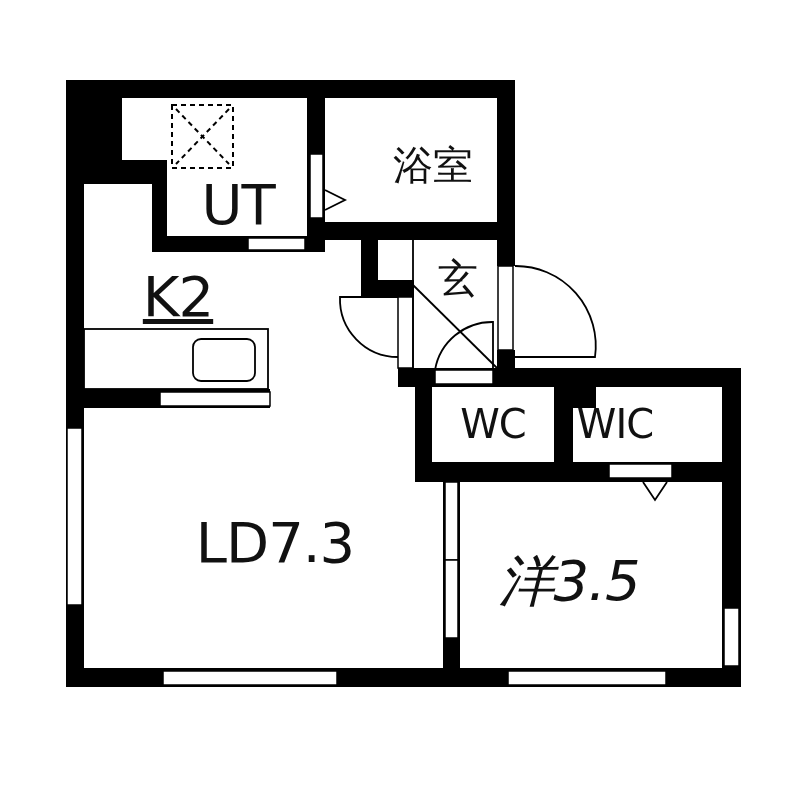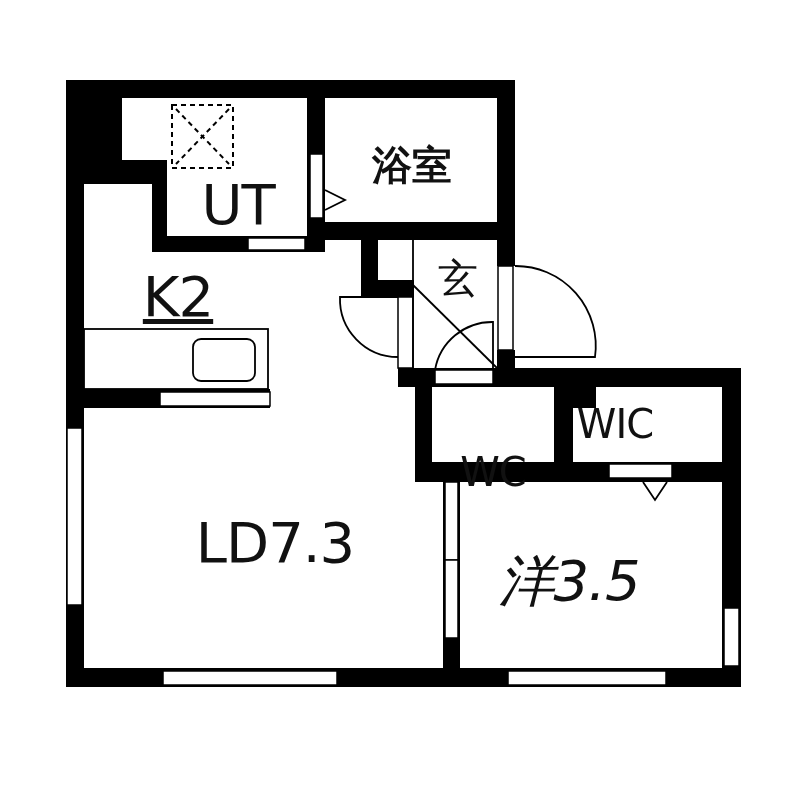--- a/index.html
+++ b/index.html
@@ -102,19 +102,19 @@
   </g>
 
   <g fill="none" stroke="#000" stroke-width="2" stroke-dasharray="5 4">
     <rect x="172" y="105" width="61" height="63"></rect>
     <line x1="176" y1="109" x2="229" y2="164"></line>
     <line x1="229" y1="109" x2="176" y2="164"></line>
   </g>
 </svg>
 
 <div class="room-label lbl-lg" style="left:238px; top:205px;">UT</div>
-<div class="room-label lbl-jp" style="left:412px; top:165px;font-weight:bold;">浴室</div>
+<div class="room-label lbl-jp" style="left:433px; top:165px;">浴室</div>
 <div class="room-label lbl-lg" style="left:178px; top:297px;text-decoration:underline;">K2</div>
 <div class="room-label lbl-jp" style="left:458px; top:278px;">玄</div>
-<div class="room-label lbl-md" style="left:493px; top:424px;margin-top:48px;">WC</div>
+<div class="room-label lbl-md" style="left:493px; top:424px;">WC</div>
 <div class="room-label lbl-md" style="left:615px; top:424px;">WIC</div>
 <div class="room-label lbl-lg" style="left:275px; top:543px;">LD7.3</div>
 <div class="room-label lbl-lg" style="left:569px; top:581px;font-style:italic;">洋3.5</div>
 
 </body></html>

